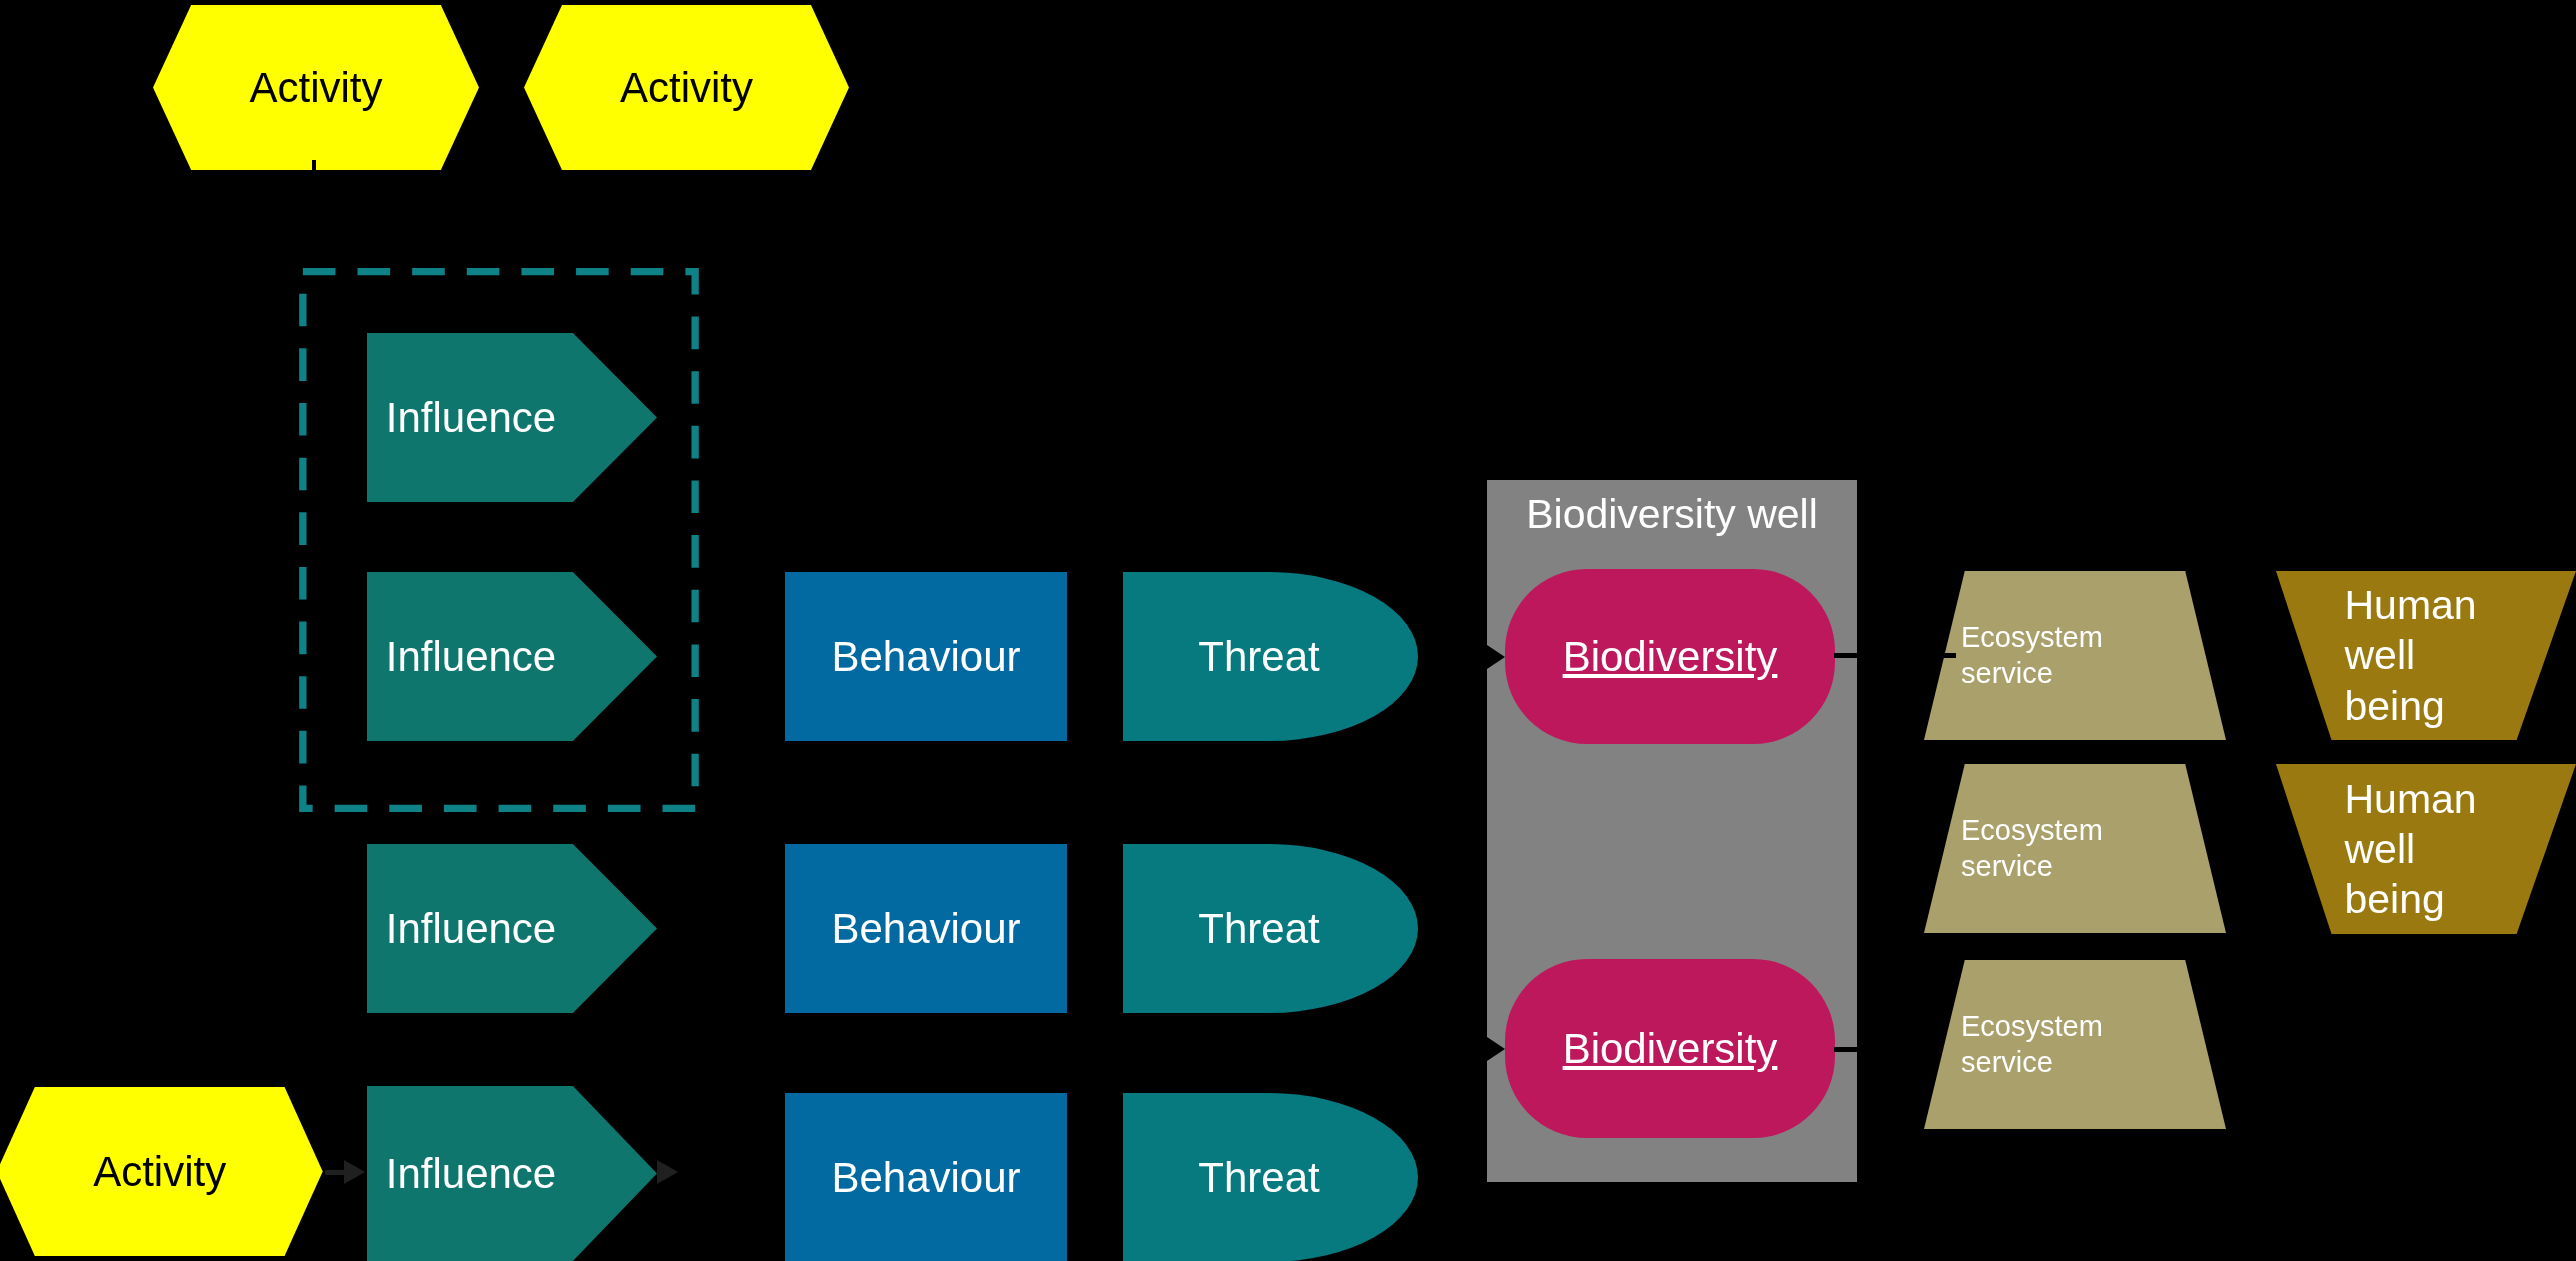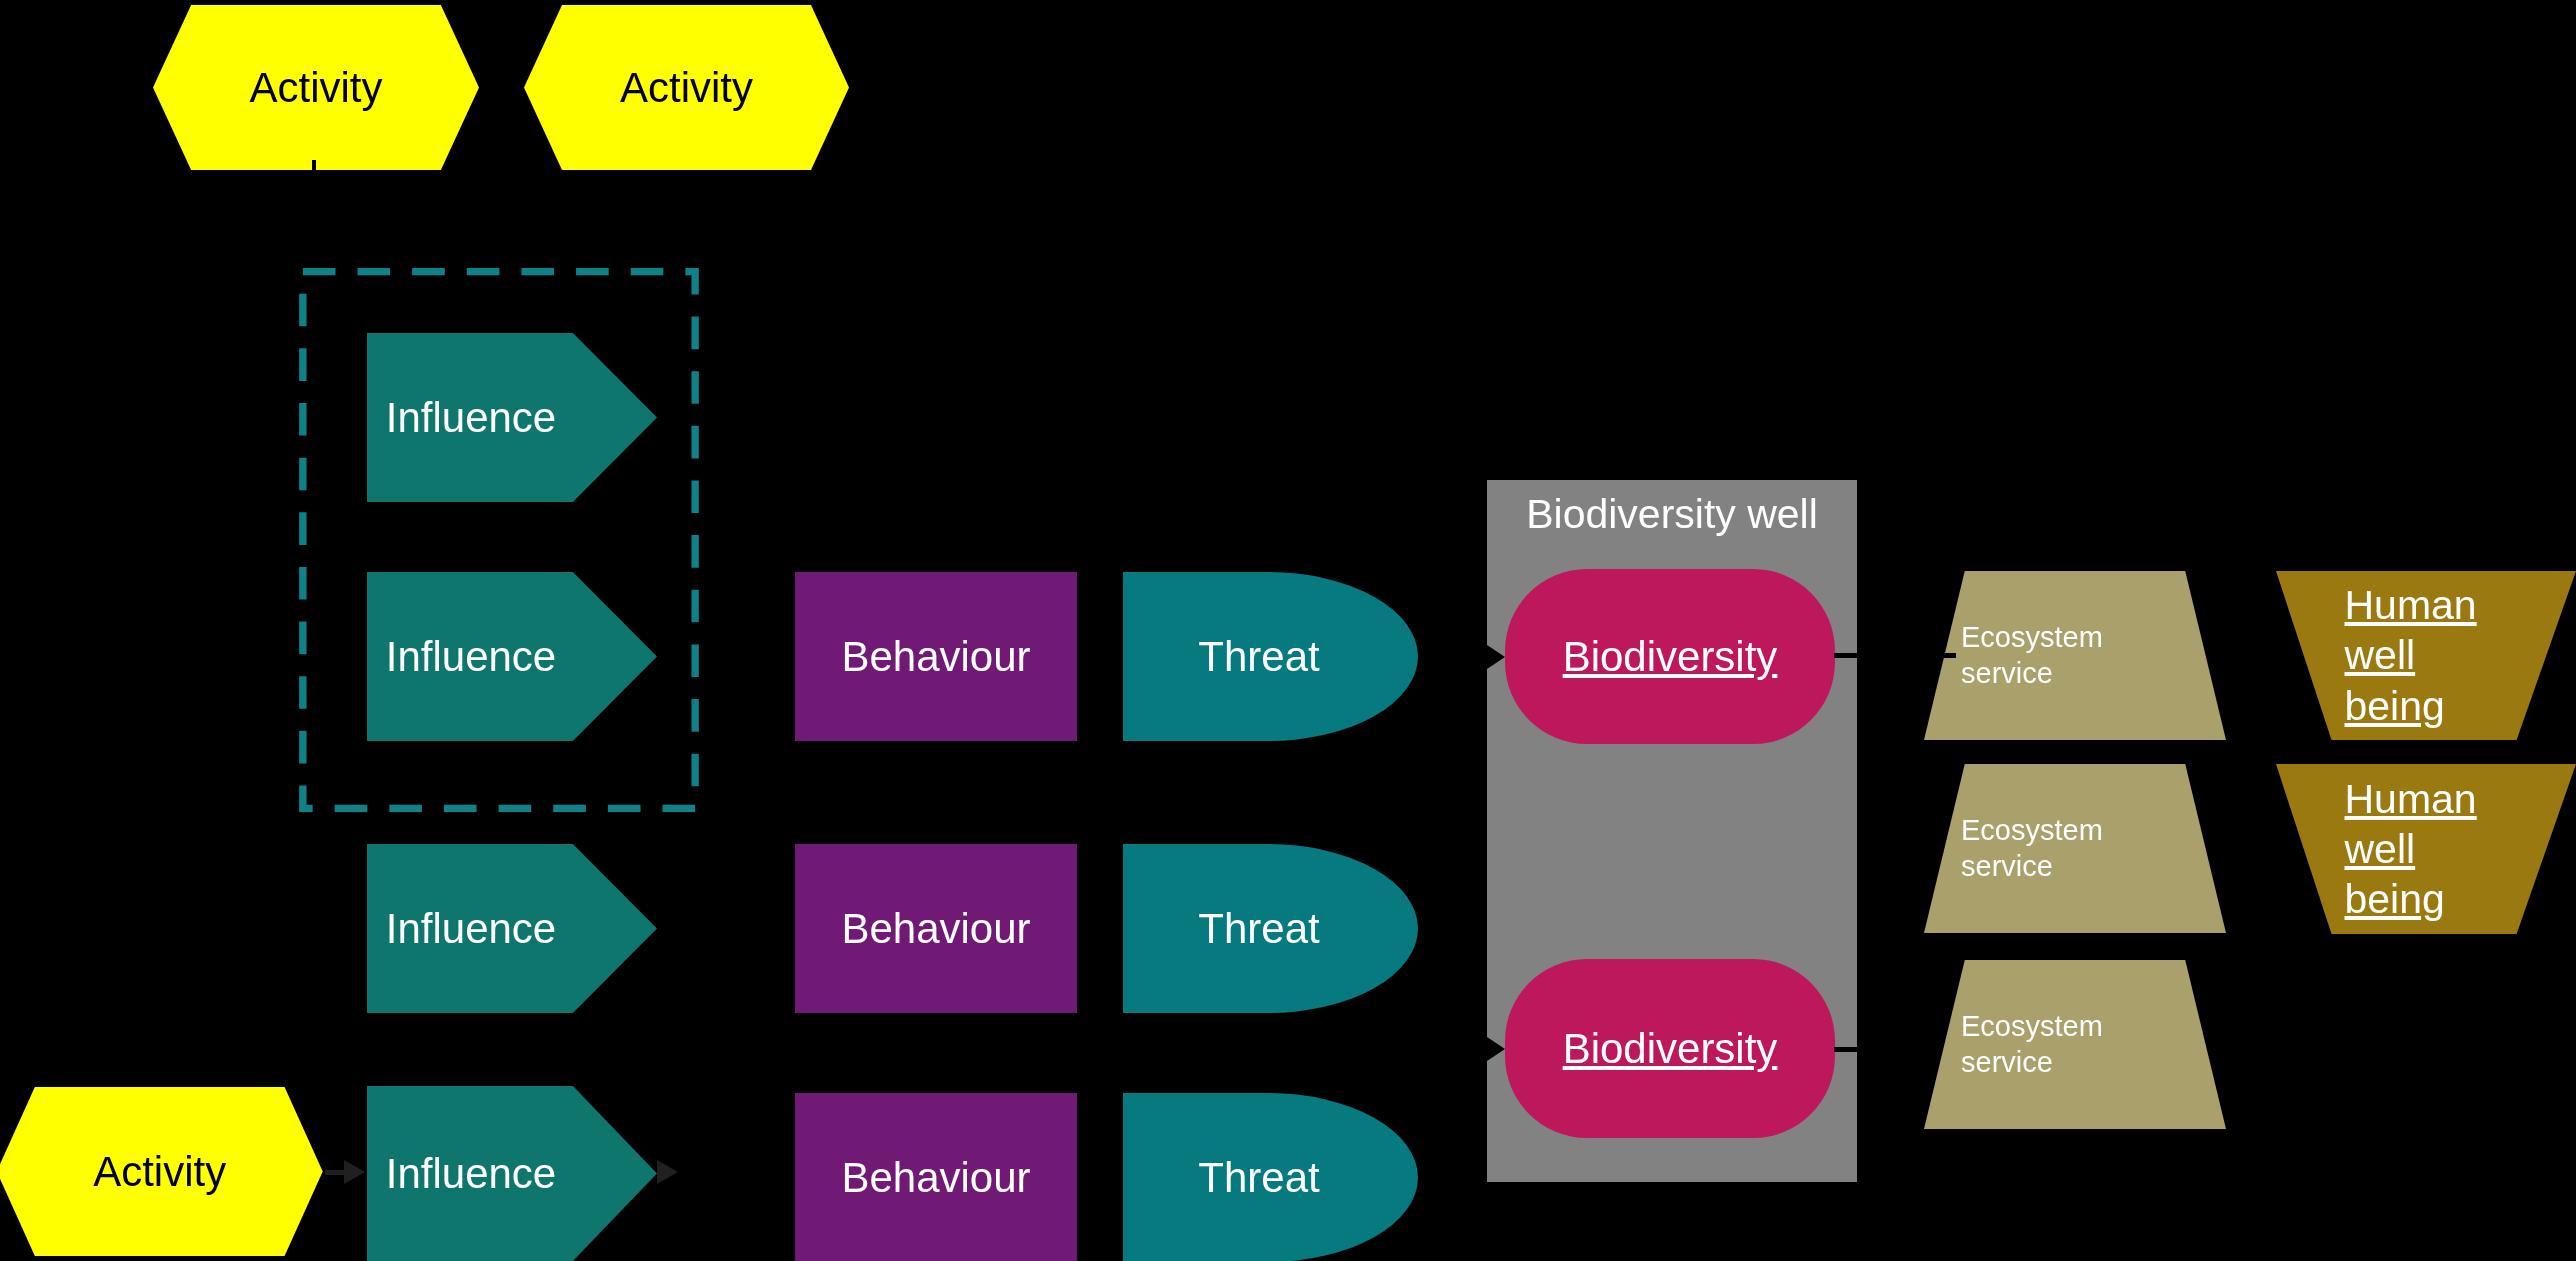--- a/index.html
+++ b/index.html
@@ -6,31 +6,31 @@
   .canvas{
     position:relative;width:2576px;height:1261px;background:#000000;
     overflow:hidden;font-family:"Liberation Sans",sans-serif;
   }
   .shape{position:absolute;display:flex;align-items:center;justify-content:center;
     font-size:42px;color:#ffffff;line-height:1.22;z-index:2;}
   .hexagon{background:#ffff00;color:#000000;
     clip-path:polygon(0 50%,11.7% 0,88.3% 0,100% 50%,88.3% 100%,11.7% 100%);}
   .influence{background:#0f766e;
     clip-path:polygon(0 0,71% 0,100% 50%,71% 100%,0 100%);padding-right:82px;box-sizing:border-box;}
-  .behaviour{background:#701a75;margin-left:10px;}
+  .behaviour{background:#0369a1;}
   .threat{background:#077a80;border-radius:0 151px 151px 0 / 0 85px 85px 0;
     padding-right:23px;box-sizing:border-box;}
   .bio-area{position:absolute;background:#828282;z-index:1;}
   .bio-area-label{position:absolute;left:0;right:0;top:11.4px;text-align:center;
     font-size:41px;color:#ffffff;z-index:2;}
   .bio-node{background:#be185d;border-radius:82px;z-index:3;text-decoration:underline;}
   .eco{background:#a9a06b;clip-path:polygon(13.5% 0,86.5% 0,100% 100%,0 100%);font-size:29px;}
   .hwb{background:#9a7a10;clip-path:polygon(0 0,100% 0,80.2% 100%,18.5% 100%);font-size:41px;}
   .eco .lbl{width:228px;}
-  .hwb .lbl{width:163px;text-decoration:underline;}
+  .hwb .lbl{width:163px;}
   .dashed-box{position:absolute;z-index:1;}
   .conn{position:absolute;z-index:4;}
   .line{background:#000000;}
   .line-soft{background:#202020;}
   .head{width:0;height:0;border-top:16.3px solid transparent;border-bottom:16.3px solid transparent;
     border-left:24.5px solid #000000;}
   .head-soft{width:0;height:0;border-top:12.2px solid transparent;border-bottom:12.2px solid transparent;
     border-left:21px solid #202020;}
 </style>
 </head>

